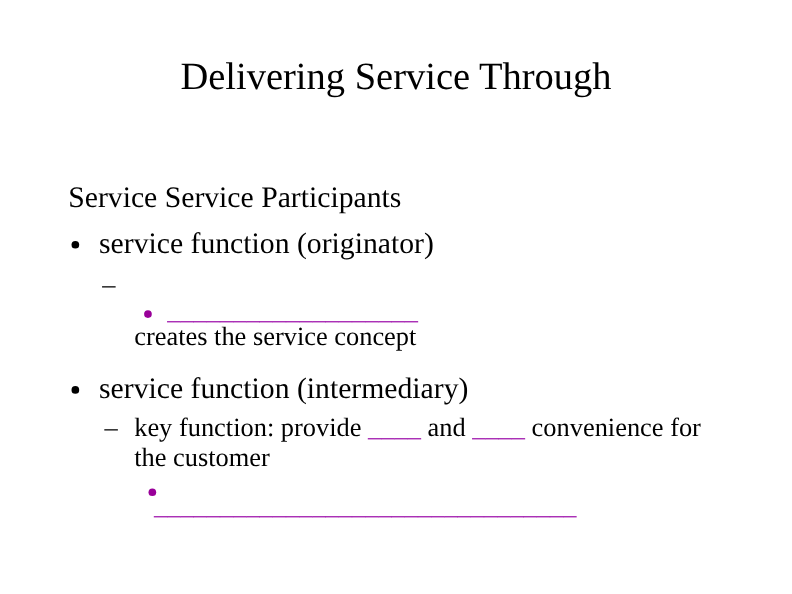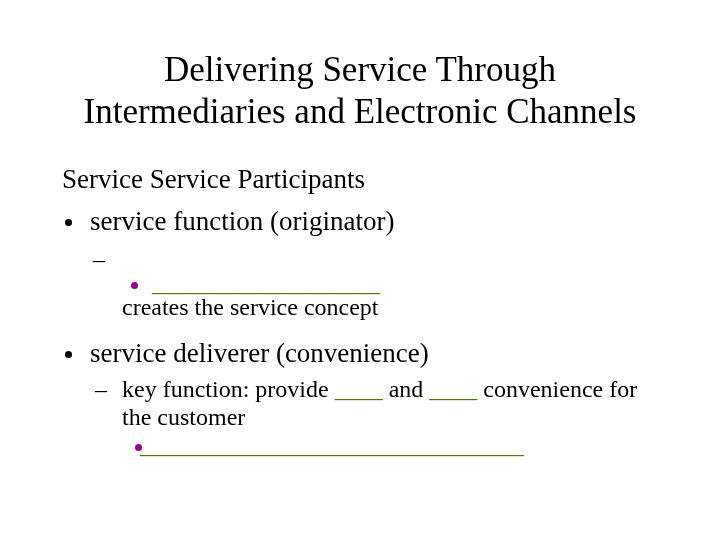--- a/index.html
+++ b/index.html
@@ -38,31 +38,30 @@
   .lvl2 { font-size: 24px; line-height: 28px; }
   .abs  { position: absolute; top: 0; }
   .dot {
     position: absolute;
     width: 7px;
     height: 7px;
     border-radius: 50%;
   }
   .dot-black  { background: #000000; }
   .dot-purple { background: #990099; }
-  .blank { color: #4d7c0f; }
+  .blank { color: #a21caf; }
   .wraptext { display: inline-block; }
 </style>
 </head>
 <body>
 
 <div class="slide">
 
   <div class="title">
     <div>Delivering Service Through</div>
-    <div>Intermediaries and Electronic Channels</div>
   </div>
 
   <div class="row lvl1" style="top:162px;">
     <span class="abs" style="left:62px;">Service Service Participants</span>
   </div>
 
   <div class="row lvl1" style="top:204px;">
     <span class="dot dot-black" style="left:65px; top:15px;"></span>
     <span class="abs" style="left:90px;">service function (originator)</span>
   </div>
@@ -72,26 +71,26 @@
     <span class="abs" style="left:122px;margin-top:48px;">creates the service concept</span>
   </div>
 
   <div class="row lvl2" style="top:269px;">
     <span class="dot dot-purple" style="left:131px; top:13px;"></span>
     <span class="abs blank" style="left:152px;">___________________</span>
   </div>
 
   <div class="row lvl1" style="top:336px;">
     <span class="dot dot-black" style="left:65px; top:15px;"></span>
-    <span class="abs" style="left:90px;">service deliverer (convenience)</span>
+    <span class="abs" style="left:90px;">service function (intermediary)</span>
   </div>
 
   <div class="row lvl2" style="top:375px;">
     <span class="abs" style="left:95px;">–</span>
     <span class="abs wraptext" style="left:122px; width:538px;"><span>key function: provide </span><span class="blank">____</span><span> and </span><span class="blank">____</span><span> convenience for the customer</span></span>
   </div>
 
   <div class="row lvl2" style="top:431px;">
     <span class="dot dot-purple" style="left:135px; top:13px;"></span>
-    <span class="abs blank" style="left:140px;">________________________________</span>
+    <span class="abs blank" style="left:140px;margin-top:15px;">________________________________</span>
   </div>
 
 </div>
 
 </body></html>

